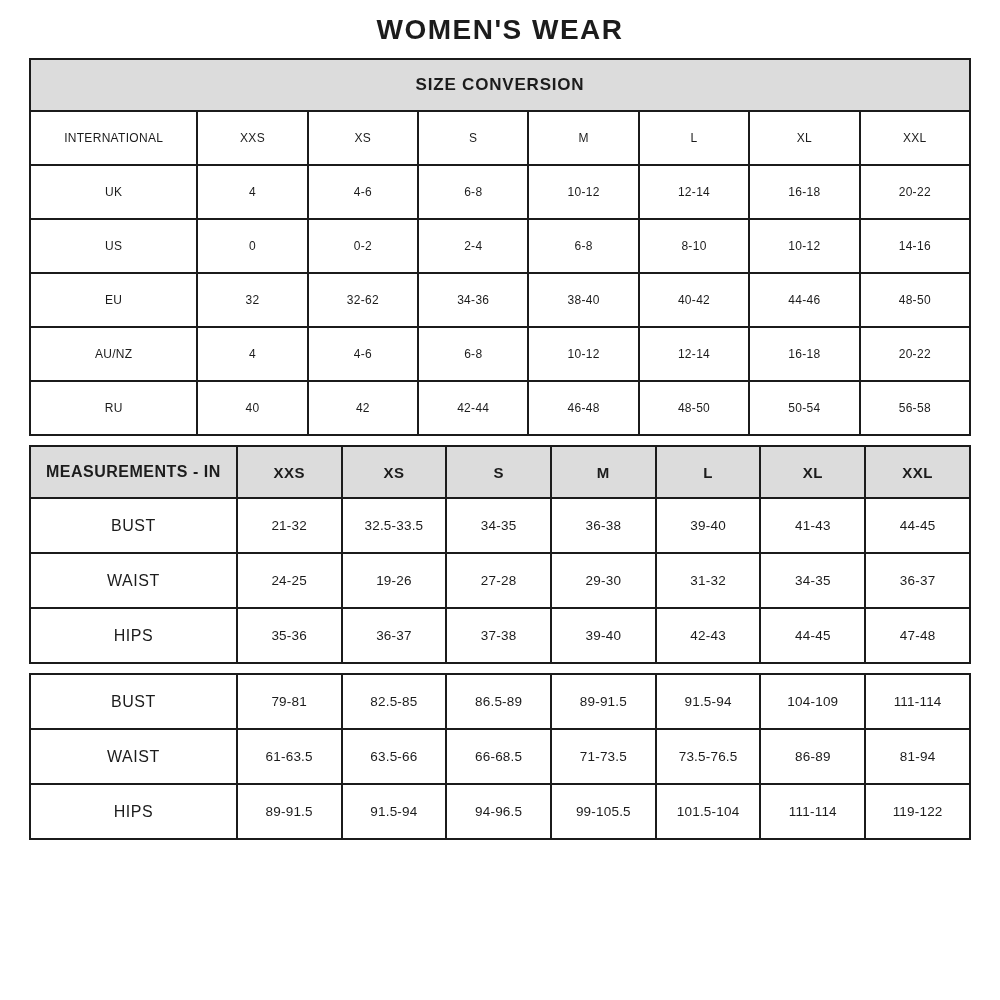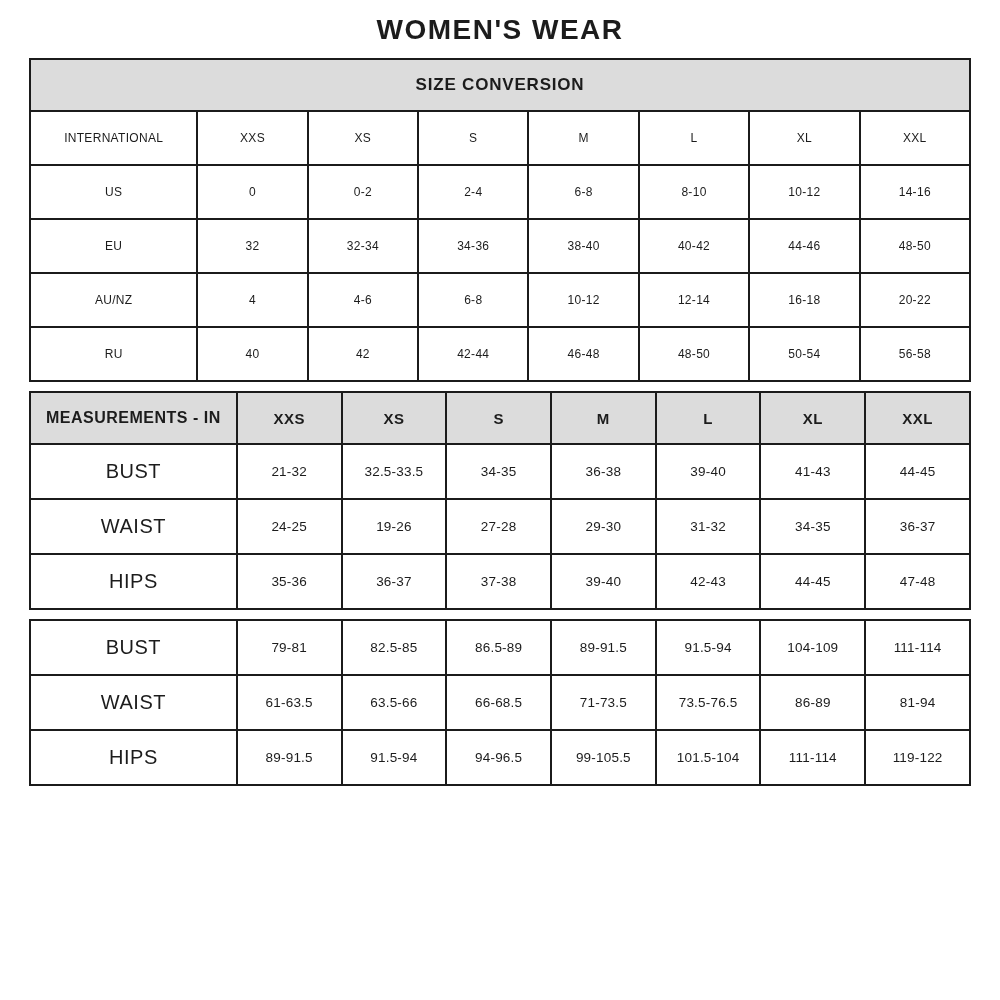--- a/index.html
+++ b/index.html
@@ -33,21 +33,21 @@
     font-weight:700;font-size:17px;letter-spacing:0.8px;
   }
   .t1 tbody td{height:54px;font-size:12px;letter-spacing:0.3px;}
   
   .t23 .measure-header td{
     background:var(--header-bg);height:52px;
     font-weight:700;font-size:15px;letter-spacing:0.5px;
   }
   .t23 .measure-header td.row-label{font-size:16px;}
   .t23 tbody td{height:55px;font-size:13.5px;letter-spacing:0.2px;}
-  .t23 tbody td.row-label{font-size:20px;letter-spacing:0.5px;}
+  .t23 tbody td.row-label{font-size:16px;letter-spacing:0.5px;}
 </style>
 </head>
 <body>
 
 <div class="page">
 
   <h1 class="title">WOMEN'S WEAR</h1>
 
   <table class="t1">
     <colgroup>
@@ -64,33 +64,43 @@
           <td>INTERNATIONAL</td>
           <td>XXS</td>
           <td>XS</td>
           <td>S</td>
           <td>M</td>
           <td>L</td>
           <td>XL</td>
           <td>XXL</td>
         </tr>
       <tr>
+        <td class="row-label">UK</td>
+      <td>4</td>
+          <td>4-6</td>
+          <td>6-8</td>
+          <td>10-12</td>
+          <td>12-14</td>
+          <td>16-18</td>
+          <td>20-22</td>
+        </tr>
+      <tr>
         <td class="row-label">US</td>
       <td>0</td>
           <td>0-2</td>
           <td>2-4</td>
           <td>6-8</td>
           <td>8-10</td>
           <td>10-12</td>
           <td>14-16</td>
         </tr>
       <tr>
         <td class="row-label">EU</td>
       <td>32</td>
-          <td>32-34</td>
+          <td>32-62</td>
           <td>34-36</td>
           <td>38-40</td>
           <td>40-42</td>
           <td>44-46</td>
           <td>48-50</td>
         </tr>
       <tr>
         <td class="row-label">AU/NZ</td>
       <td>4</td>
           <td>4-6</td>

